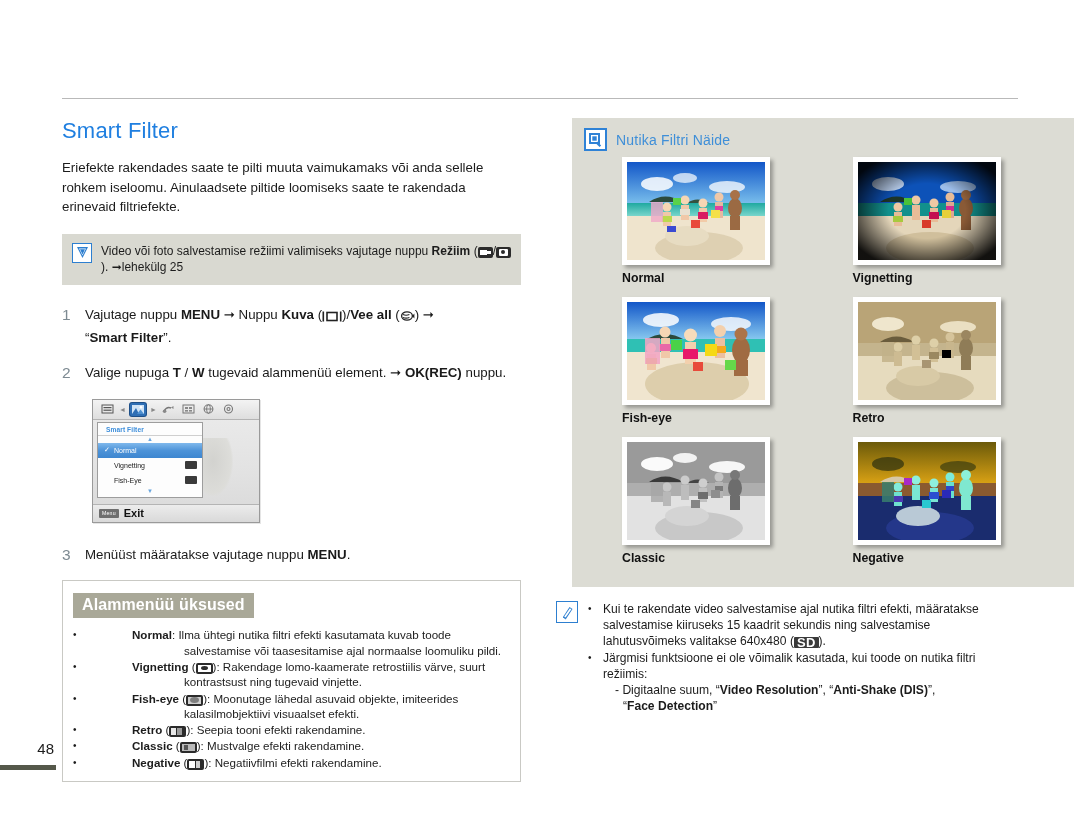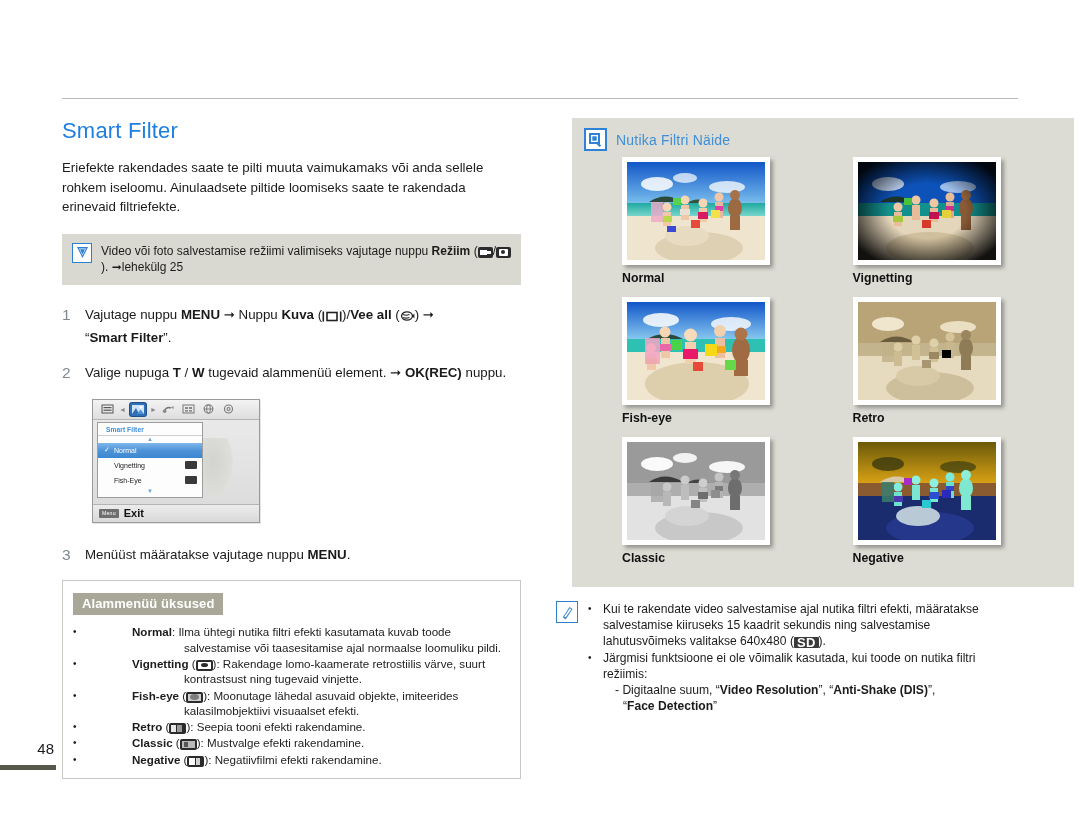--- a/index.html
+++ b/index.html
@@ -118,21 +118,21 @@
     letter-spacing:.2px;
   }
   .exit-lbl{font-size:11px;font-weight:bold;color:#111;}
 
   
   .submenu{
     width:459px;border:1px solid #c9c9c4;box-sizing:border-box;padding:12px 10px 10px 10px;
     margin-top:16px;background:#fff;
   }
   .sub-h{
-    display:inline-block;background:#a9a898;color:#fff;font-size:13px;font-weight:bold;
+    display:inline-block;background:#a9a898;color:#fff;font-size:16px;font-weight:bold;
     padding:3px 9px 4px 9px;margin-bottom:9px;letter-spacing:.1px;
   }
   .sub-li{
     display:flex;gap:7px;font-size:11.6px;line-height:15.3px;color:#1c1c1c;margin-bottom:1px;
   }
   .sub-li .dot{flex:0 0 8px;font-size:10px;line-height:15.3px;}
   .sub-li .bd{flex:1;margin-left:44px;}
   .sub-li b{font-weight:bold;}
   .cont{display:block;padding-left:52px;}
 

